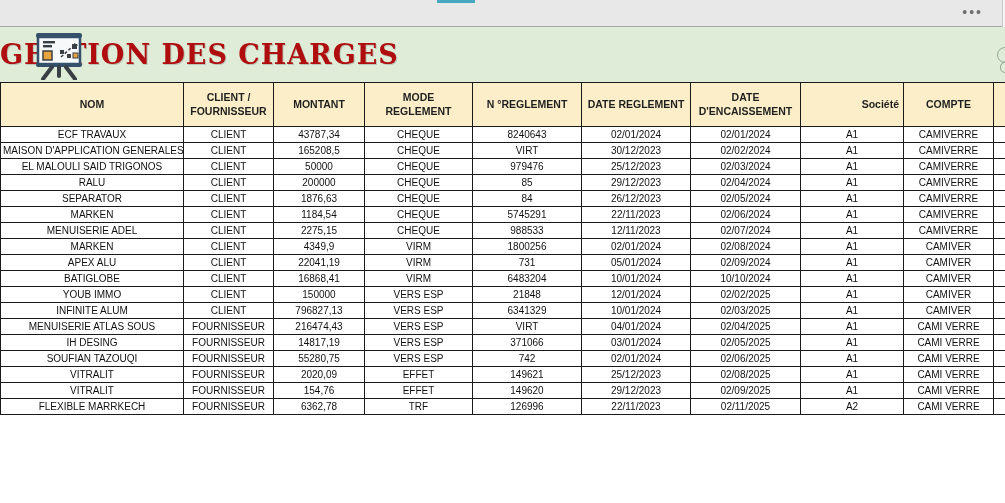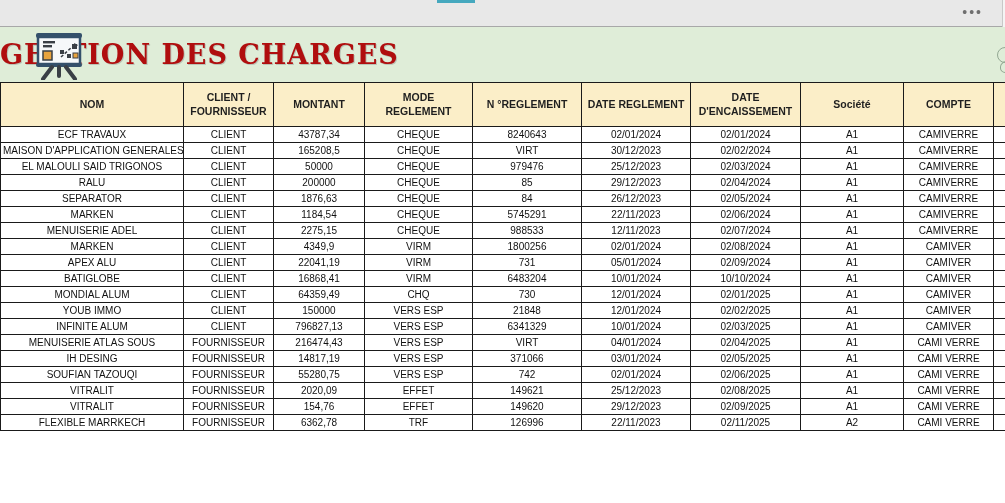--- a/index.html
+++ b/index.html
@@ -36,21 +36,21 @@
     border:1.5px solid #93a893;border-radius:50% 50% 40% 40%;}
   
   table{border-collapse:collapse;table-layout:fixed;width:1005px;}
   col.c0{width:183px}col.c1{width:90px}col.c2{width:91px}col.c3{width:108px}
   col.c4{width:109px}col.c5{width:109px}col.c6{width:110px}col.c7{width:103px}
   col.c8{width:90px}col.c9{width:12px}
   th,td{border:1px solid var(--grid);text-align:center;overflow:hidden;
     white-space:nowrap;}
   th{background:var(--header-cream);height:44px;font-size:10.5px;font-weight:bold;
     color:#1f1f1f;white-space:normal;line-height:1.25;padding:0 4px;cursor:pointer;}
-  th.light{font-weight:600;}
+  th.light{font-weight:600;text-align:right;}
   td{background:#fff;height:15.3px;font-size:10px;color:#111;line-height:15px;
     padding:0 2px;cursor:cell;}
   th.cut,td.cut{border-right:2px solid #555;}
 </style>
 </head>
 <body>
 
 <div class="topbar">
   <div class="teal-line"></div>
   <div class="ellipsis">•••</div>
@@ -224,32 +224,20 @@
         <td>16868,41</td>
         <td>VIRM</td>
         <td>6483204</td>
         <td>10/01/2024</td>
         <td>10/10/2024</td>
         <td>A1</td>
         <td>CAMIVER</td>
         <td class="cut"></td>
       </tr>
       <tr>
-        <td>MONDIAL ALUM</td>
-        <td>CLIENT</td>
-        <td>64359,49</td>
-        <td>CHQ</td>
-        <td>730</td>
-        <td>12/01/2024</td>
-        <td>02/01/2025</td>
-        <td>A1</td>
-        <td>CAMIVER</td>
-        <td class="cut"></td>
-      </tr>
-      <tr>
         <td>YOUB IMMO</td>
         <td>CLIENT</td>
         <td>150000</td>
         <td>VERS ESP</td>
         <td>21848</td>
         <td>12/01/2024</td>
         <td>02/02/2025</td>
         <td>A1</td>
         <td>CAMIVER</td>
         <td class="cut"></td>

